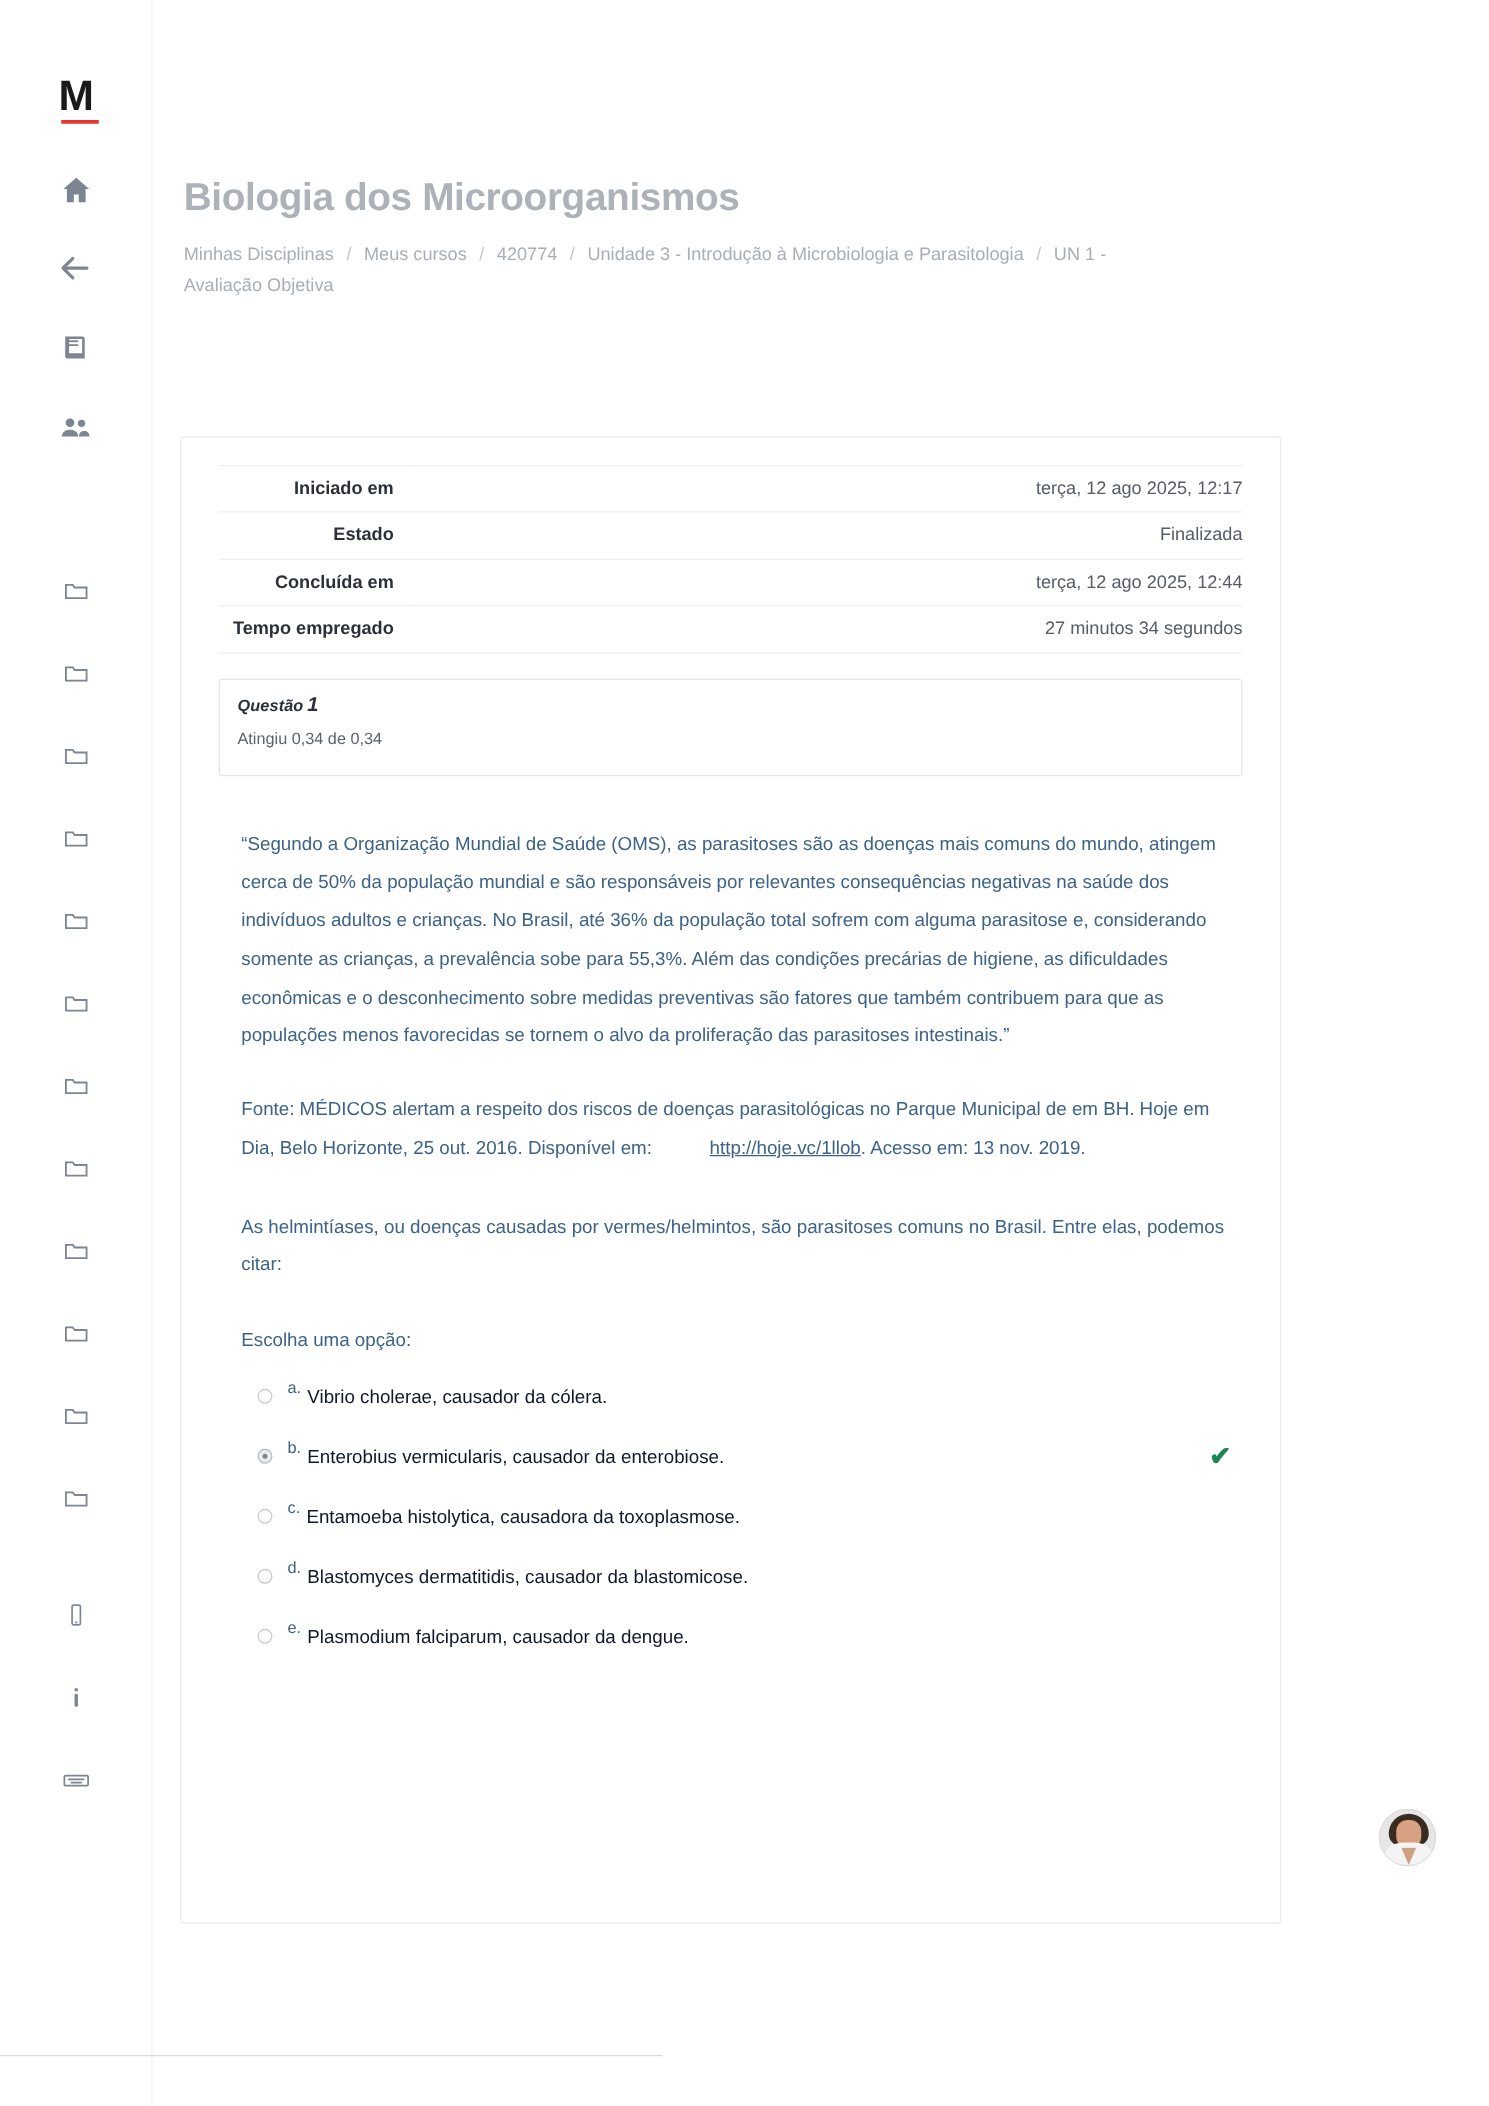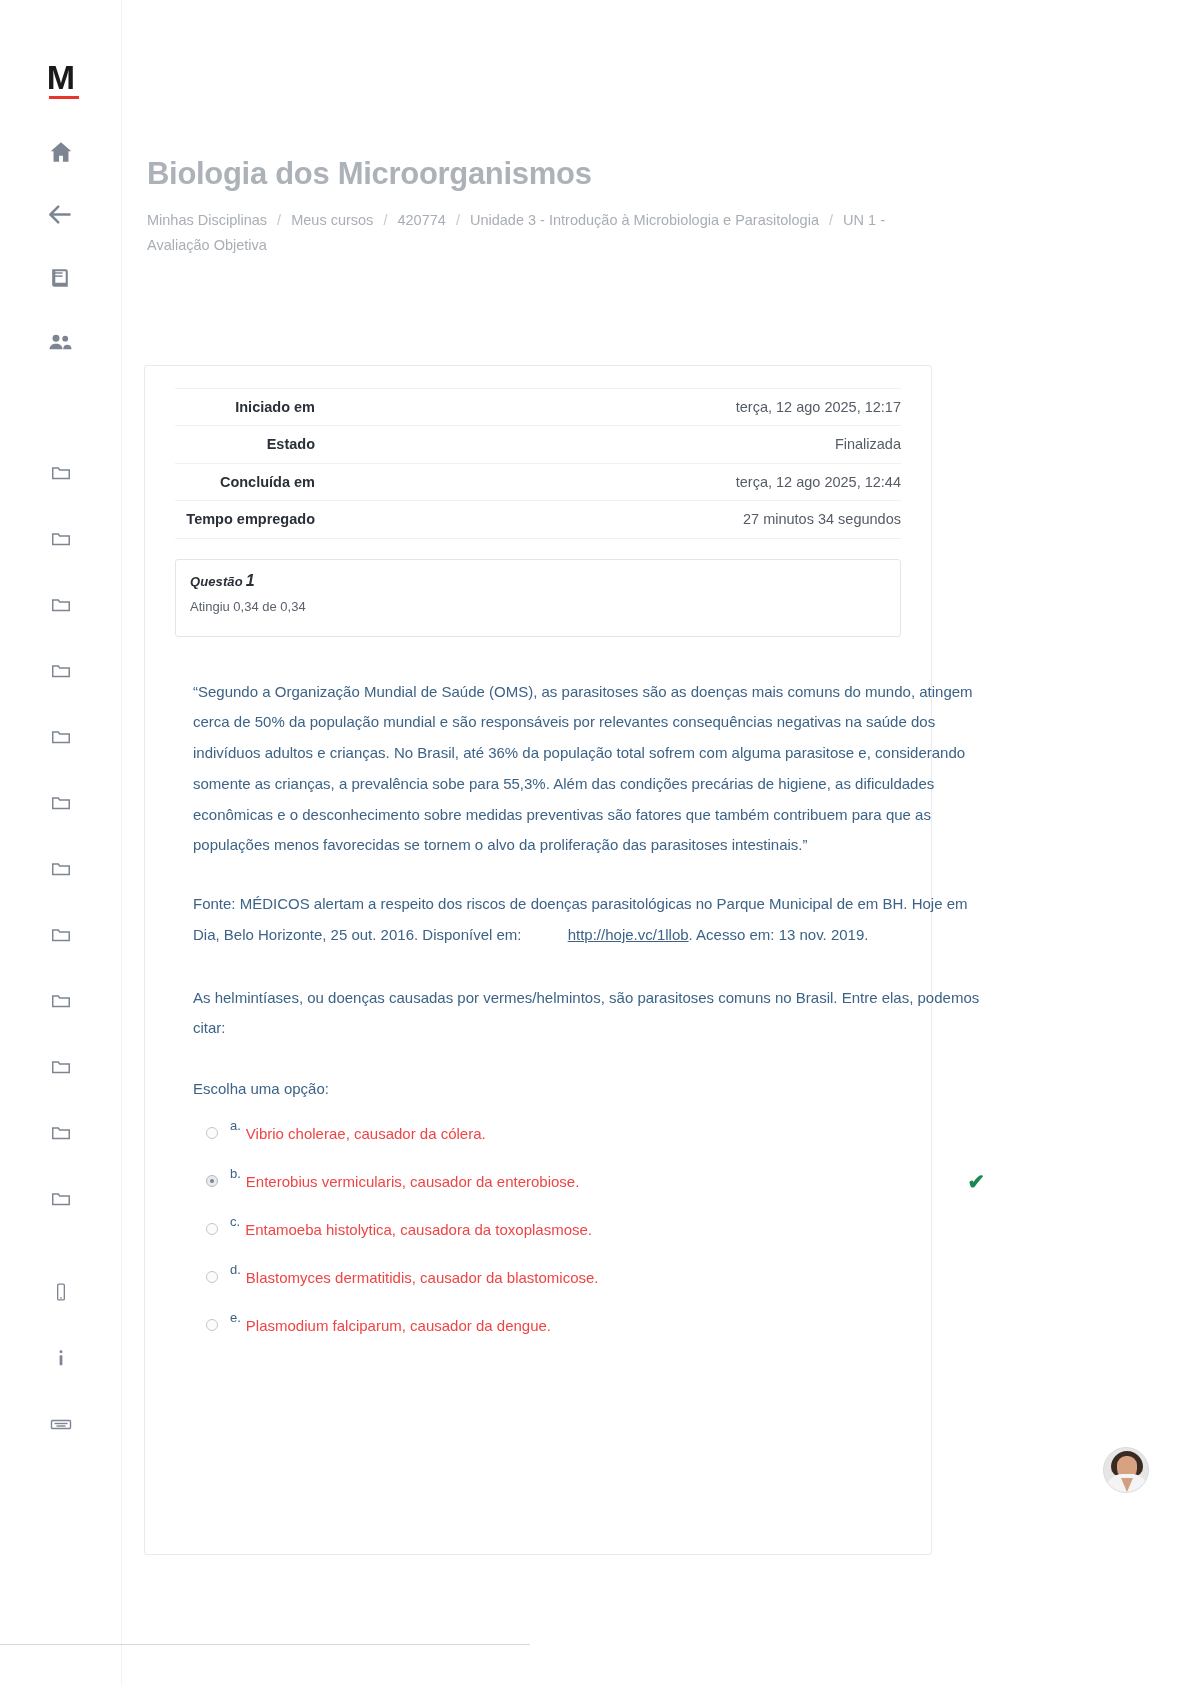--- a/index.html
+++ b/index.html
@@ -63,21 +63,21 @@
   .folder-list { display: flex; flex-direction: column; align-items: center; }
   .folder-item { height: 66px; display: flex; align-items: center; }
   .rail-bottom { display: flex; flex-direction: column; align-items: center; }
   .rail-gap-a { height: 40px; }
   .rail-gap-b { height: 26px; }
   .rail-gap-c { height: 26px; }
 
   
   .main {
     position: absolute;
-    left: 122px; top: 16px;
+    left: 122px; top: 0;
     width: 1069px;
     padding: 0;
   }
   .page-title {
     margin: 140px 0 0 25px;
     font-size: 31px;
     font-weight: 700;
     color: #adb2b8;
     letter-spacing: -0.3px;
   }
@@ -87,21 +87,21 @@
     font-size: 14.5px;
     color: #a9aeb5;
     line-height: 1.75;
   }
   .breadcrumb a { color: #a9aeb5; text-decoration: none; }
   .crumb-sep { margin: 0 6px; color: #c4c8ce; }
 
   
   .card {
     margin: 106px 0 0 22px;
-    width: 788px;
+    width: 881px;
     min-height: 1190px;
     background: #ffffff;
     border: 1px solid #e8eaec;
     border-radius: 3px;
     padding: 22px 30px 30px 30px;
   }
 
   
   .summary { width: 100%; border-collapse: collapse; }
   .summary tr { border-bottom: 1px solid #eef0f1; }
@@ -208,21 +208,21 @@
   }
   .ans-letter {
     font-size: 13px;
     color: #3c6387;
     margin-right: 5px;
     flex: none;
     line-height: 1.2;
   }
   .ans-text {
     font-size: 15px;
-    color: #ef4444;
+    color: #0f172a;
     line-height: 1.35;
     margin-top: 6px;
   }
   .correct-mark {
     position: absolute;
     right: 8px;
     top: 14px;
     color: #1a8754;
     font-size: 21px;
     font-weight: 700;

